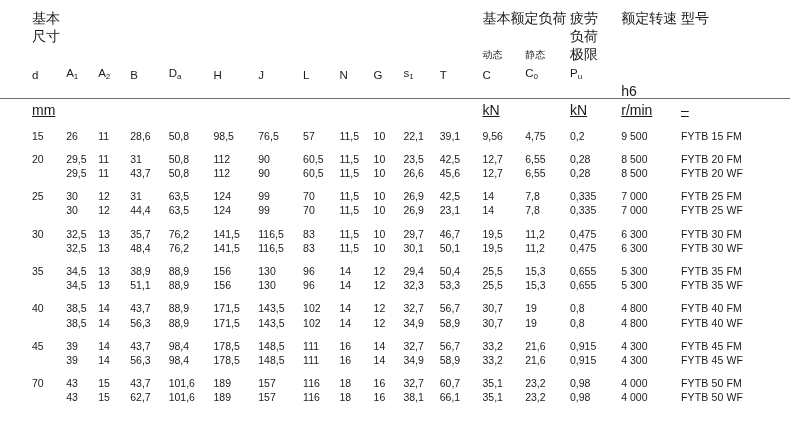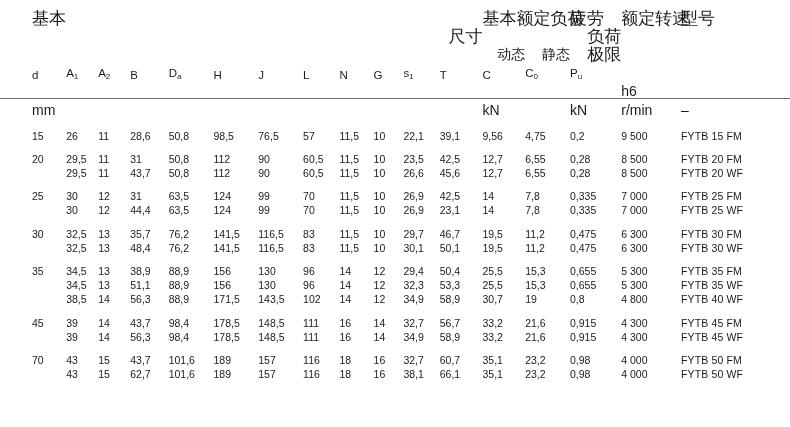--- a/index.html
+++ b/index.html
@@ -30,52 +30,52 @@
     padding: 0;
     vertical-align: bottom;
     text-align: left;
     font-weight: normal;
     white-space: nowrap;
   }
 
   
   .hdr-group-title {
     font-weight: bold;
-    font-size: 17px;
+    font-size: 14px;
     line-height: 15px;
     padding-bottom: 1px;
   }
   .hdr-sub {
-    font-size: 14px;
+    font-size: 10px;
     line-height: 14px;
-    font-family: Liberation Mono, monospace;
   }
   .hdr-sym {
     font-size: 11.5px;
     font-weight: bold;
     line-height: 14px;
   }
   .hdr-sym .sub {
     font-size: 8px;
     vertical-align: baseline;
     position: relative;
     top: 2px;
   }
   .hdr-unit {
     font-size: 14px;
     line-height: 14px;
   }
 
   tr.row-title td { height: 26px; vertical-align: bottom; }
-  tr.row-title2 td { height: 18px; vertical-align: bottom; text-align: right; }
+  tr.row-title2 td { height: 18px; vertical-align: bottom; }
   tr.row-sym td { height: 22px; vertical-align: bottom; padding-bottom: 2px;}
   tr.row-h6 td { height: 14px; vertical-align: bottom; }
   tr.row-unit td { height: 21px; vertical-align: bottom; padding-bottom: 3px;}
   .rule-thin {
     border-top: 0.8px solid #6e6e6e;
+    text-decoration: underline;
   }
 
   
   tr.data td {
     font-size: 10.5px;
     line-height: 14.2px;
     height: 14.2px;
     padding-top: 0;
   }
   tr.data.first-of-block td {
@@ -354,20 +354,40 @@
           <td>14</td>
           <td>12</td>
           <td>32,3</td>
           <td>53,3</td>
           <td>25,5</td>
           <td>15,3</td>
           <td>0,655</td>
           <td>5 300</td>
           <td class="model">FYTB 35 WF</td>
         </tr>
+        <tr class="data first-of-block">
+          <td></td>
+          <td class="dcol">40</td>
+          <td>38,5</td>
+          <td>14</td>
+          <td>43,7</td>
+          <td>88,9</td>
+          <td>171,5</td>
+          <td>143,5</td>
+          <td>102</td>
+          <td>14</td>
+          <td>12</td>
+          <td>32,7</td>
+          <td>56,7</td>
+          <td>30,7</td>
+          <td>19</td>
+          <td>0,8</td>
+          <td>4 800</td>
+          <td class="model">FYTB 40 FM</td>
+        </tr>
         <tr class="data">
           <td></td>
           <td class="dcol"></td>
           <td>38,5</td>
           <td>14</td>
           <td>56,3</td>
           <td>88,9</td>
           <td>171,5</td>
           <td>143,5</td>
           <td>102</td>

